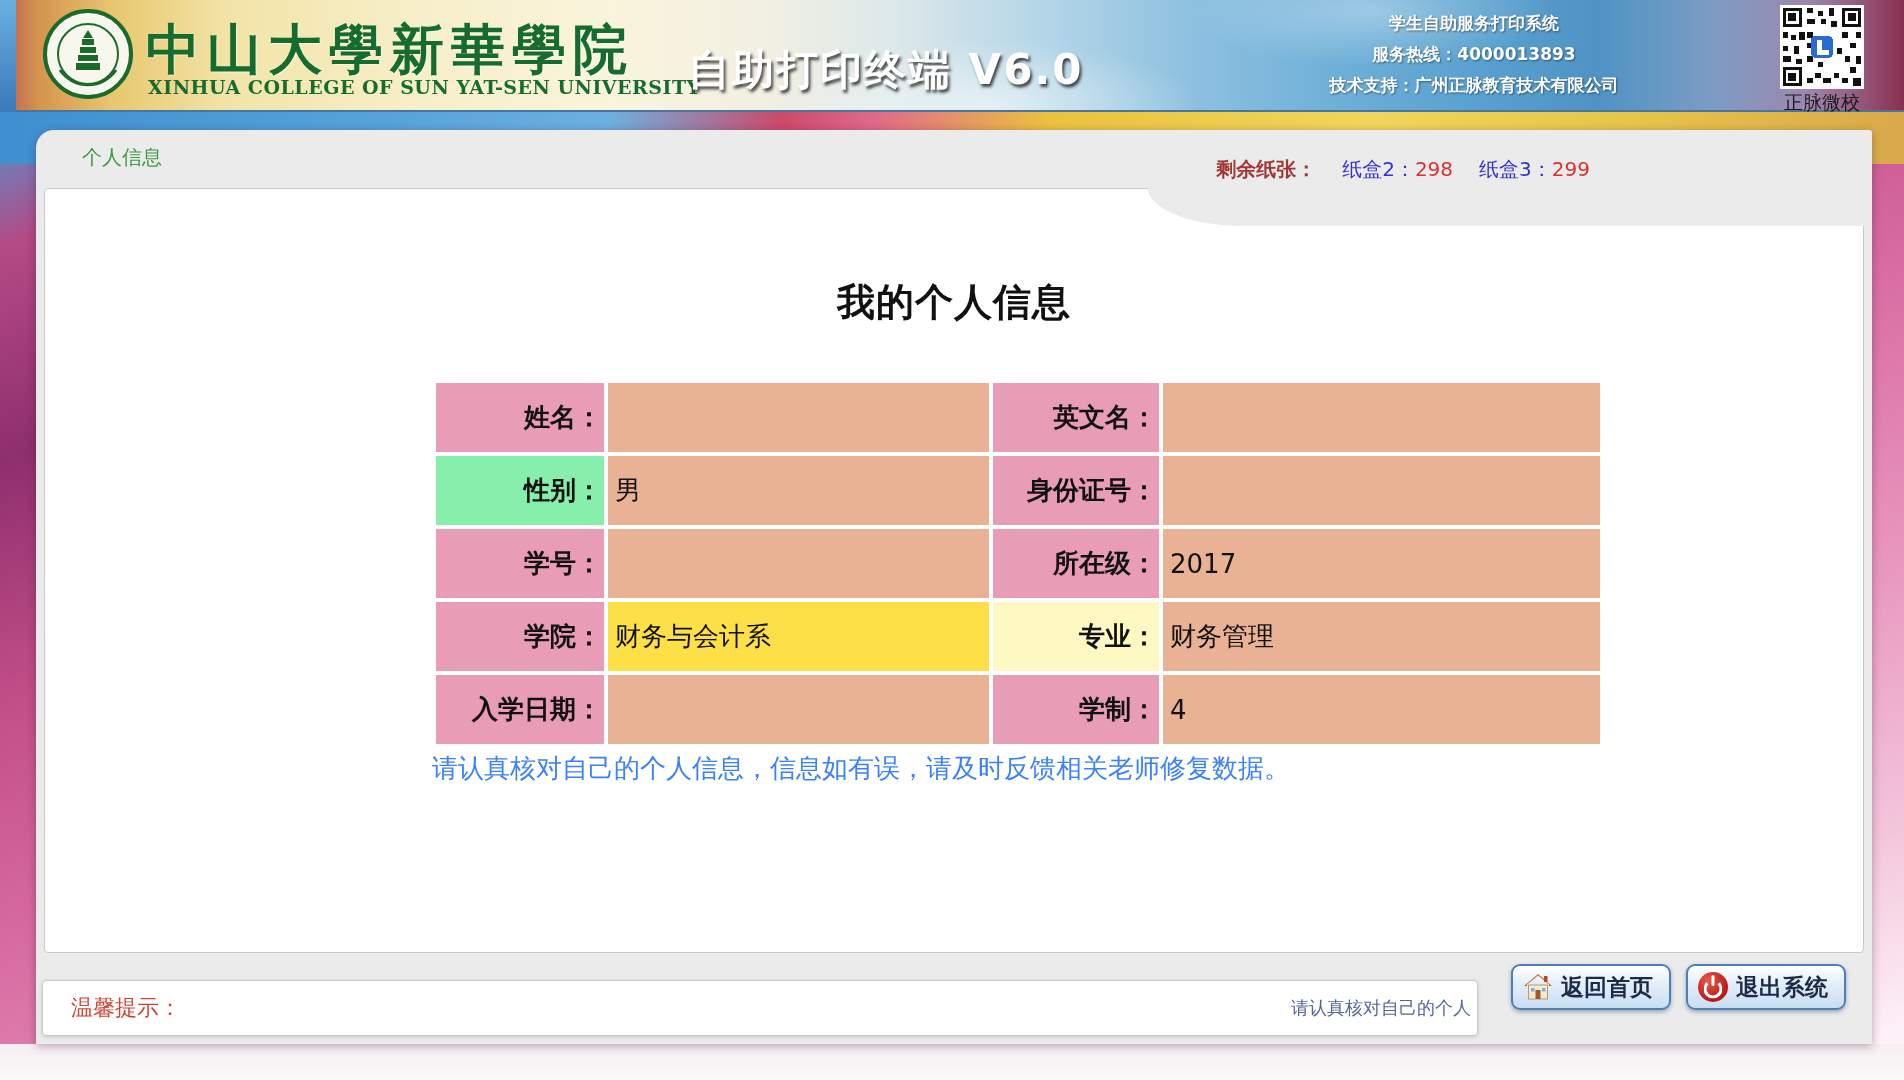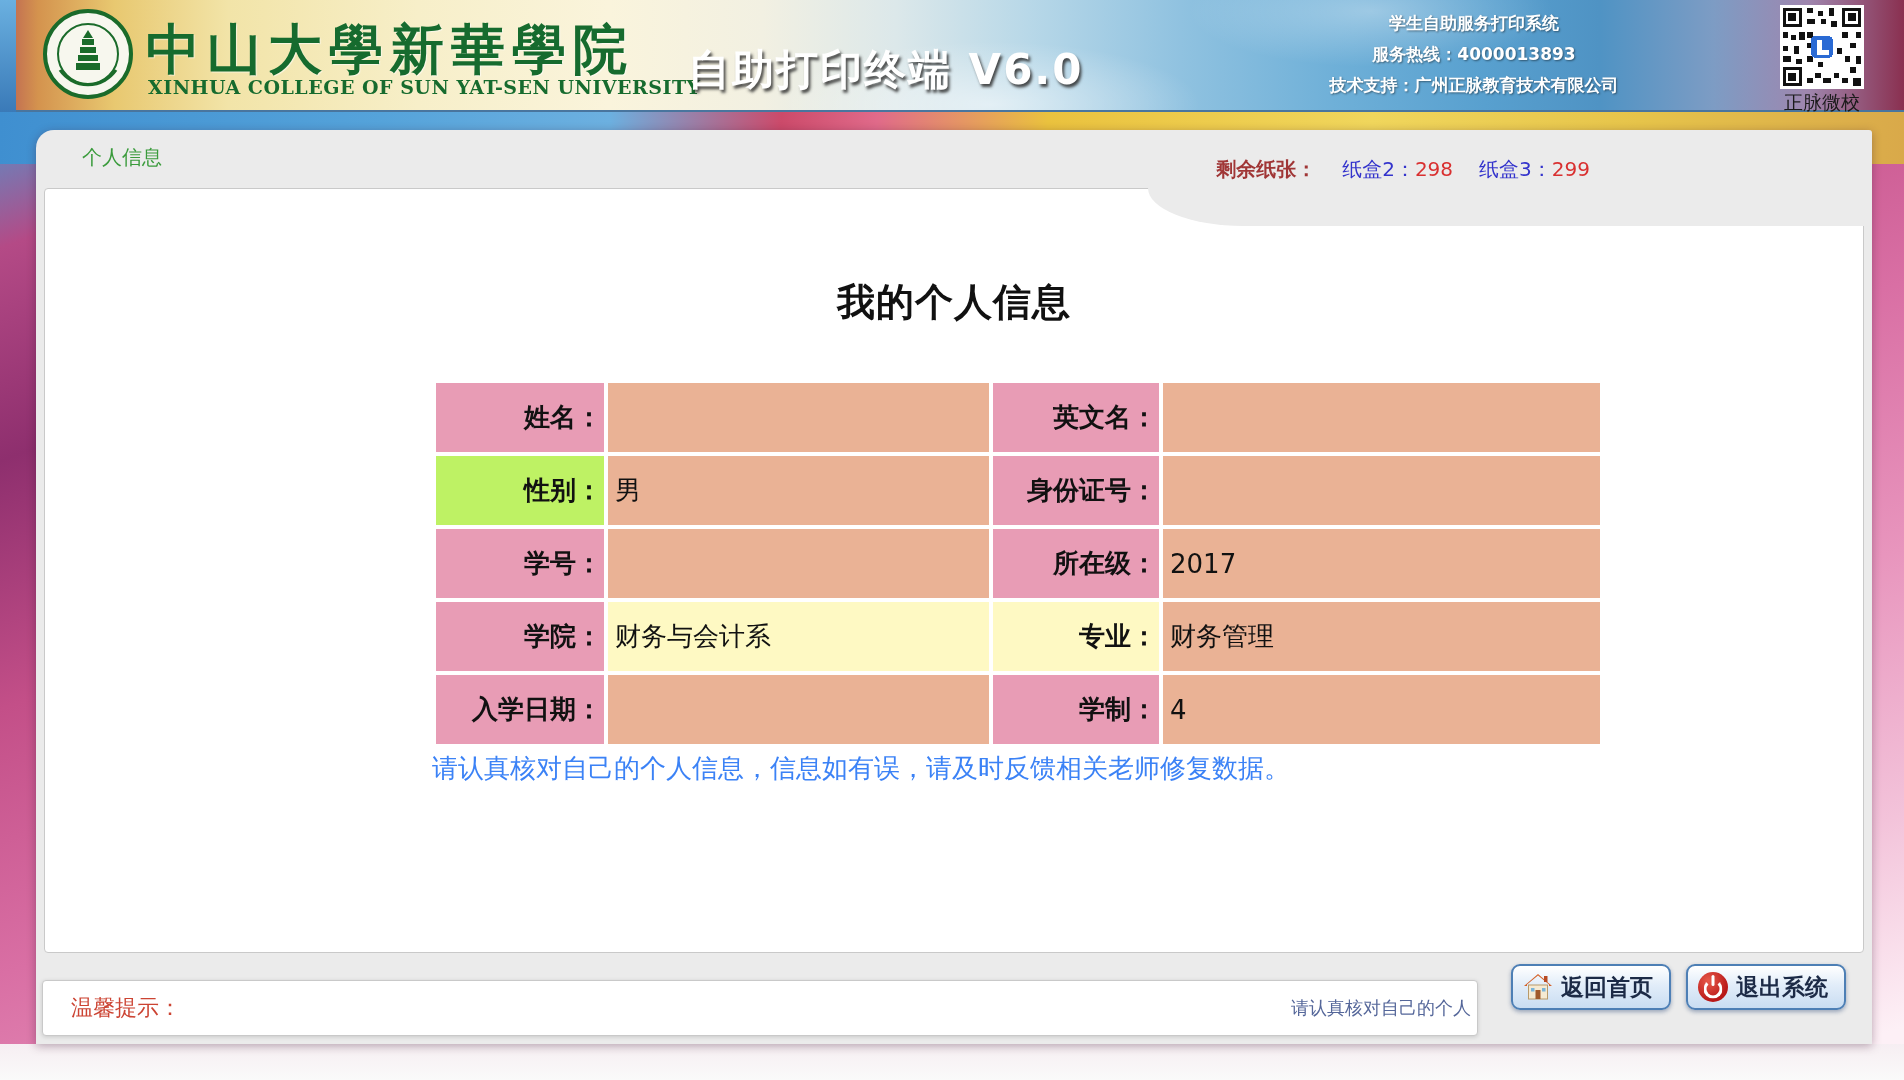--- a/index.html
+++ b/index.html
@@ -188,34 +188,34 @@
             <col class="c-v2">
           </colgroup>
         <tbody>
           <tr>
             <td class="lbl" style="background:#e89cb5">姓名：</td>
             <td class="val" style="background:#eab295"></td>
             <td class="lbl" style="background:#e89cb5">英文名：</td>
             <td class="val" style="background:#eab295"></td>
           </tr>
           <tr>
-            <td class="lbl" style="background:#bef264">性别：</td>
+            <td class="lbl" style="background:#86efac">性别：</td>
             <td class="val" style="background:#eab295">男</td>
             <td class="lbl" style="background:#e89cb5">身份证号：</td>
             <td class="val" style="background:#eab295"></td>
           </tr>
           <tr>
             <td class="lbl" style="background:#e89cb5">学号：</td>
             <td class="val" style="background:#eab295"></td>
             <td class="lbl" style="background:#e89cb5">所在级：</td>
             <td class="val" style="background:#eab295">2017</td>
           </tr>
           <tr>
             <td class="lbl" style="background:#e89cb5">学院：</td>
-            <td class="val" style="background:#fef9c3">财务与会计系</td>
+            <td class="val" style="background:#fde047">财务与会计系</td>
             <td class="lbl" style="background:#fef9c3">专业：</td>
             <td class="val" style="background:#eab295">财务管理</td>
           </tr>
           <tr>
             <td class="lbl" style="background:#e89cb5">入学日期：</td>
             <td class="val" style="background:#eab295"></td>
             <td class="lbl" style="background:#e89cb5">学制：</td>
             <td class="val" style="background:#eab295">4</td>
           </tr>
         </tbody>

